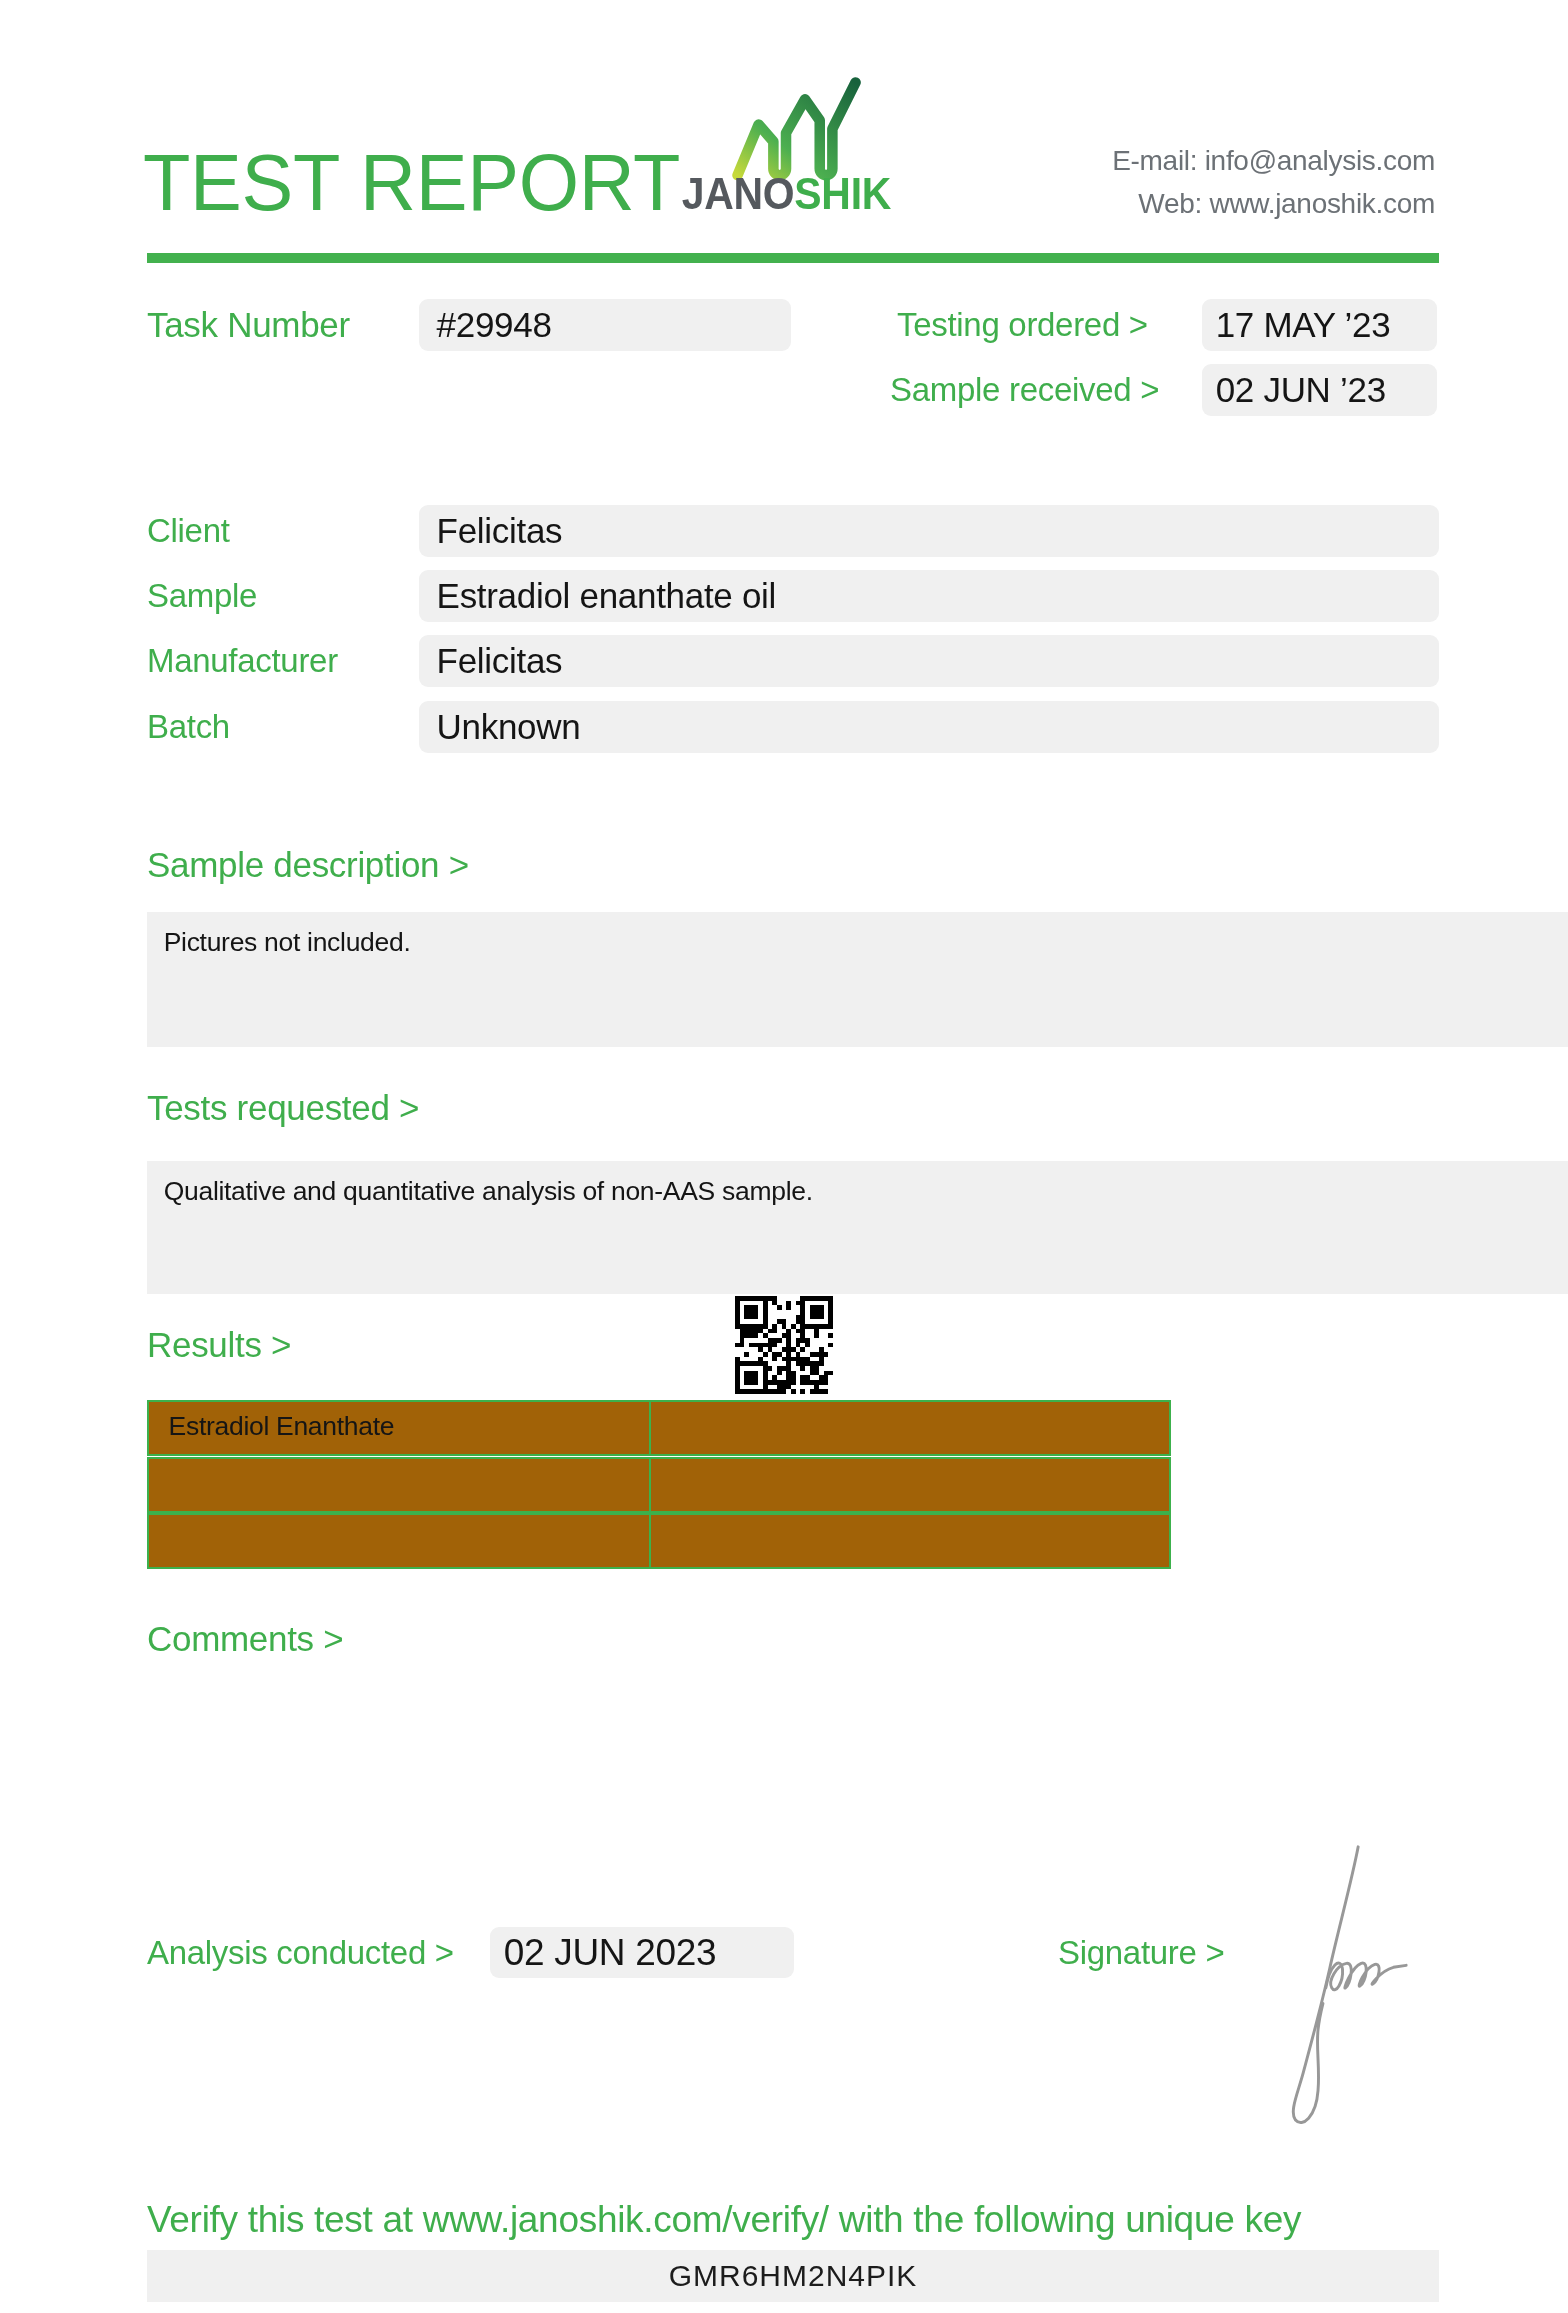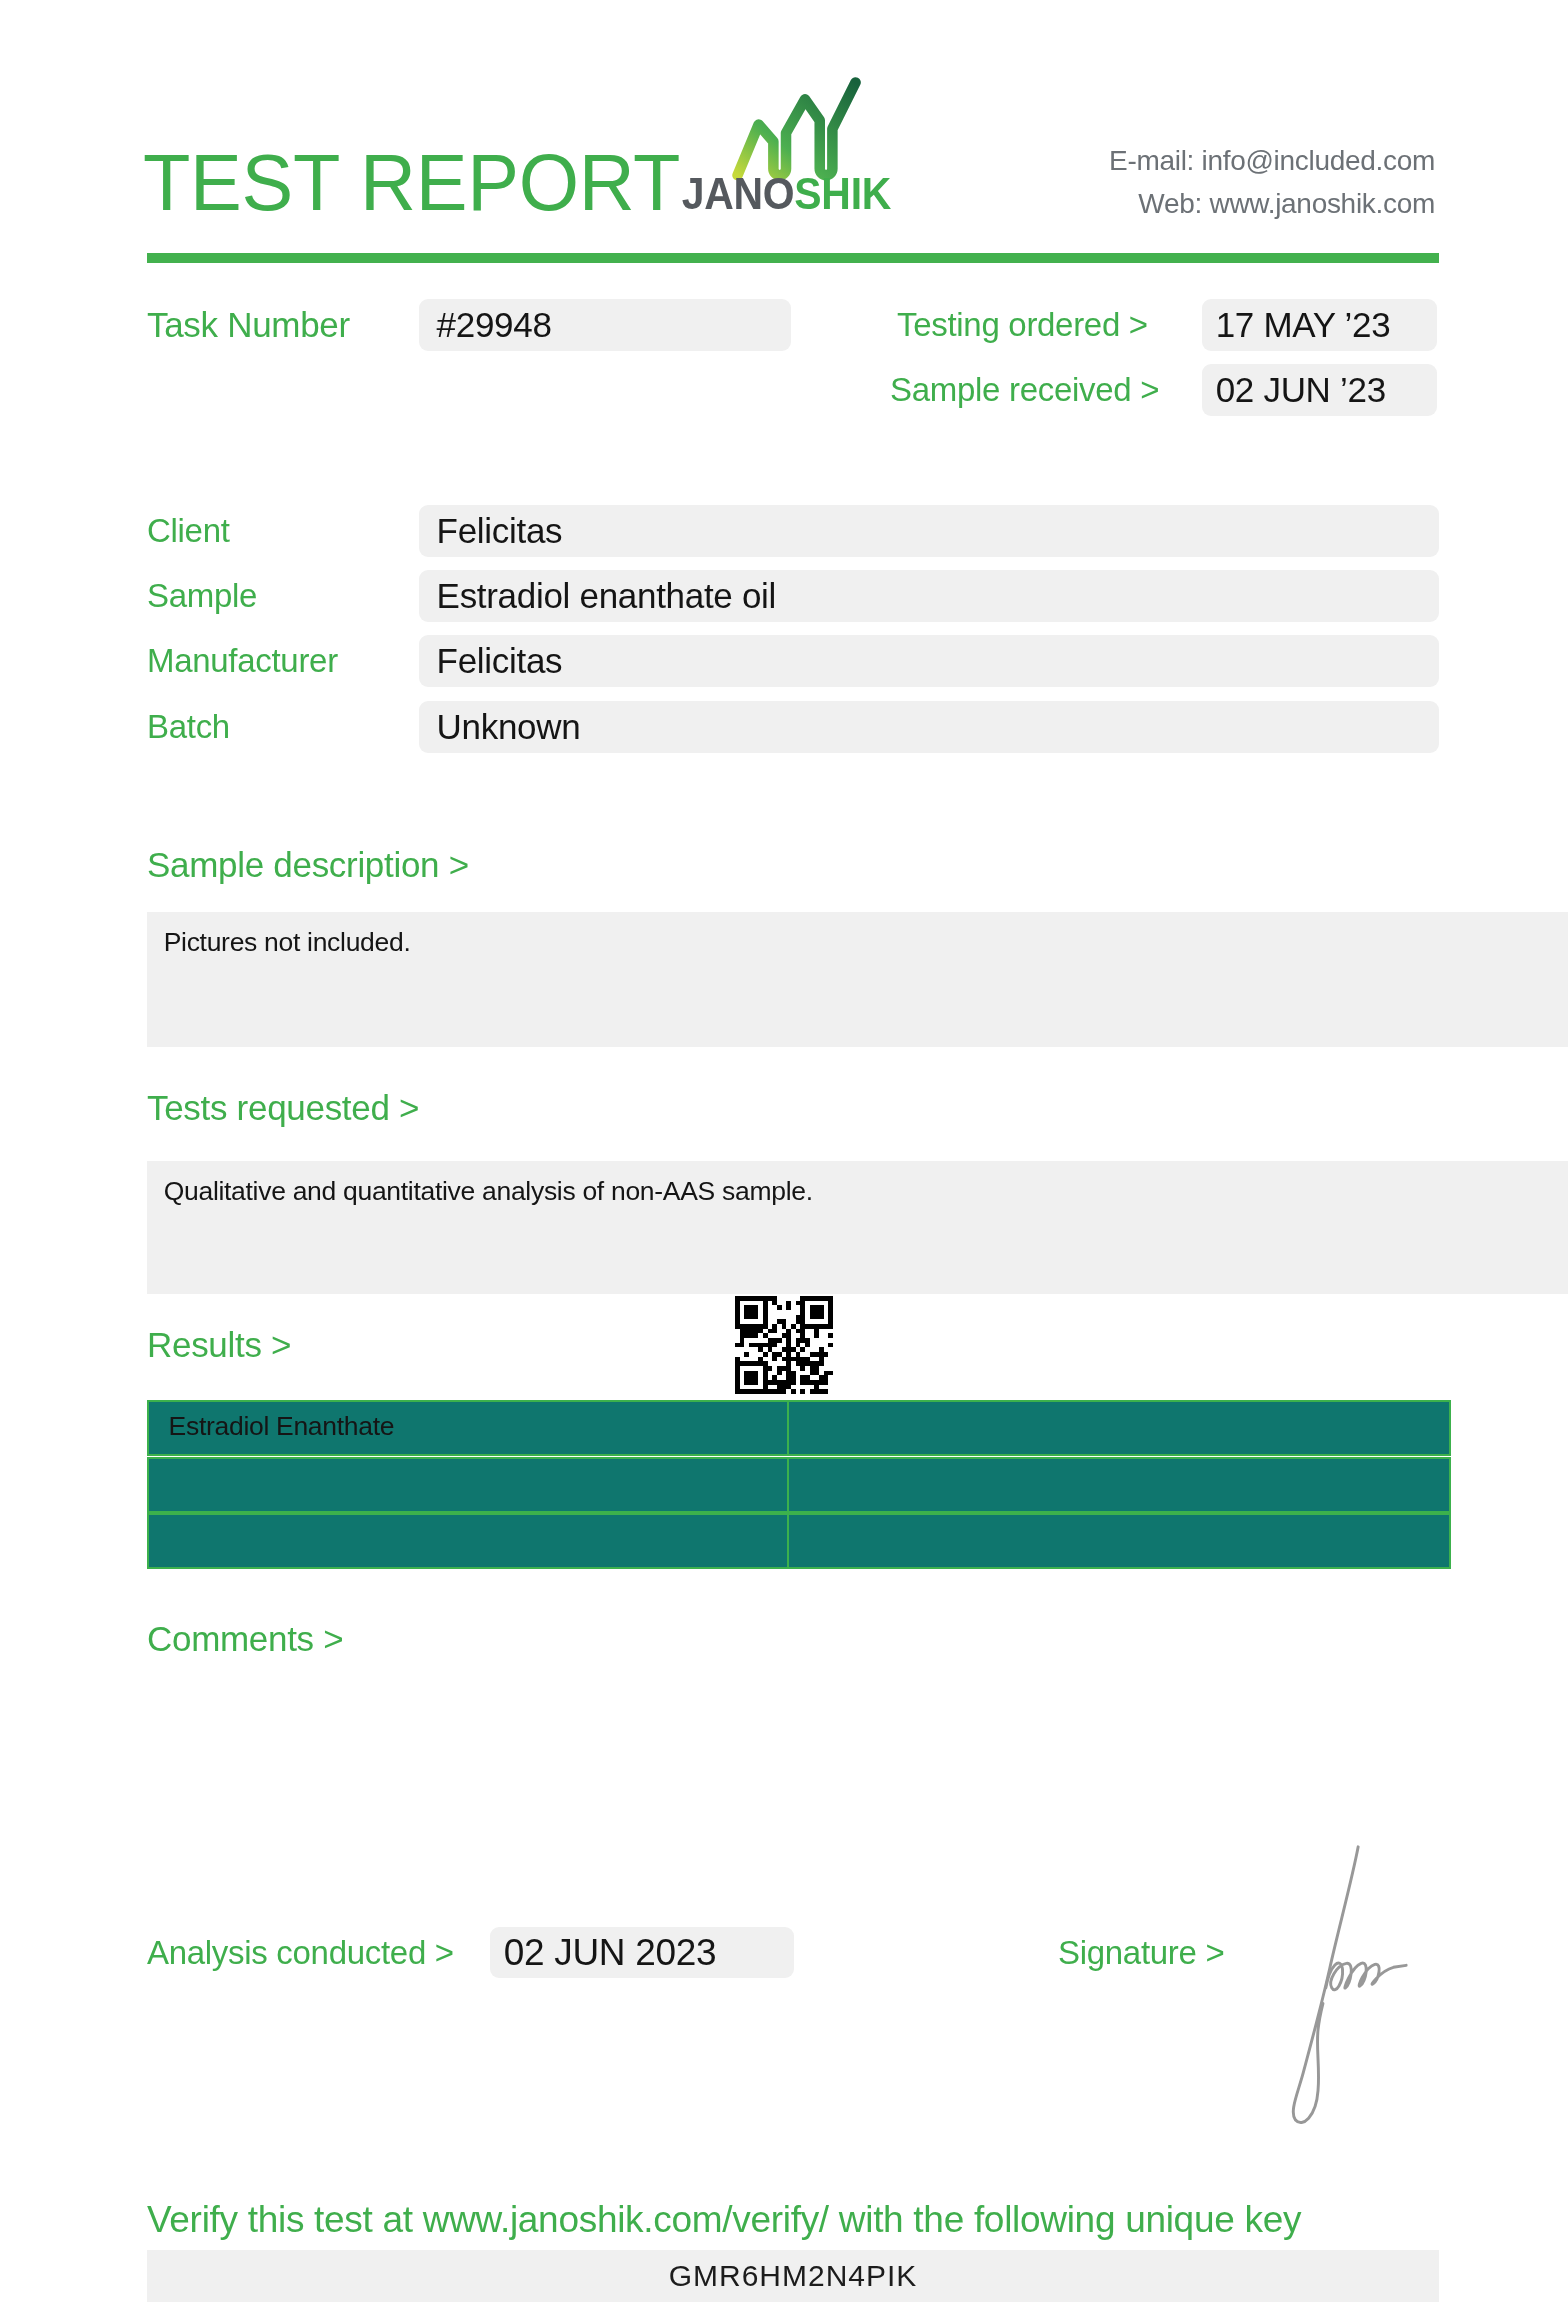--- a/index.html
+++ b/index.html
@@ -63,23 +63,23 @@
   .info-box{left:419px;width:1020px;height:52px;}
   
   .text-box{
     background:var(--gray-box);
     left:147px;width:1492px;
     padding:13.7px 16.7px;
     font-size:26.5px;line-height:32px;color:var(--dark);
   }
   
   .result-row{
-    left:147px;width:1304px;height:56px;
+    left:147px;width:1024px;height:56px;
     border:2.9px solid var(--green-border);
-    display:flex;background:#0f766e;
+    display:flex;background:#a16207;
   }
   .result-cell{
     line-height:49px;font-size:26.5px;color:var(--dark);
     padding-left:19.6px;white-space:nowrap;overflow:hidden;
   }
   .result-cell.name{width:49.2%;border-right:2.9px solid var(--green-border);}
   .result-cell.value{flex:1;}
   .qr{left:735px;top:1296px;width:98px;height:98px;}
   .qr svg{width:100%;height:100%;display:block;}
   
@@ -111,21 +111,21 @@
           <stop offset="1" stop-color="#17623c"></stop>
         </linearGradient>
       </defs>
       <path d="M10 96 L30 48 L44 64 L44 90 A6 6 0 0 0 56 90 L56 56 L74 24 L88 44 L88 90 A6 6 0 0 0 100 90 L100 52 L122 8" stroke="url(#lg)" stroke-width="10" stroke-linecap="round" stroke-linejoin="round"></path>
     </svg>
   </div>
 
   <div class="abs logo-text"><span>JANO</span><span class="brand-accent">SHIK</span></div>
 
   <div class="abs contact">
-    <div>E-mail: info@included.com</div>
+    <div>E-mail: info@analysis.com</div>
     <div>Web: www.janoshik.com</div>
   </div>
 
   <div class="abs header-rule"></div>
 
   <div class="abs green-label task-label">Task Number</div>
   <div class="abs value-box task-box">#29948</div>
 
   <div class="abs green-label ordered-label">Testing ordered  &gt;</div>
   <div class="abs value-box ordered-box">17 MAY ’23</div>

